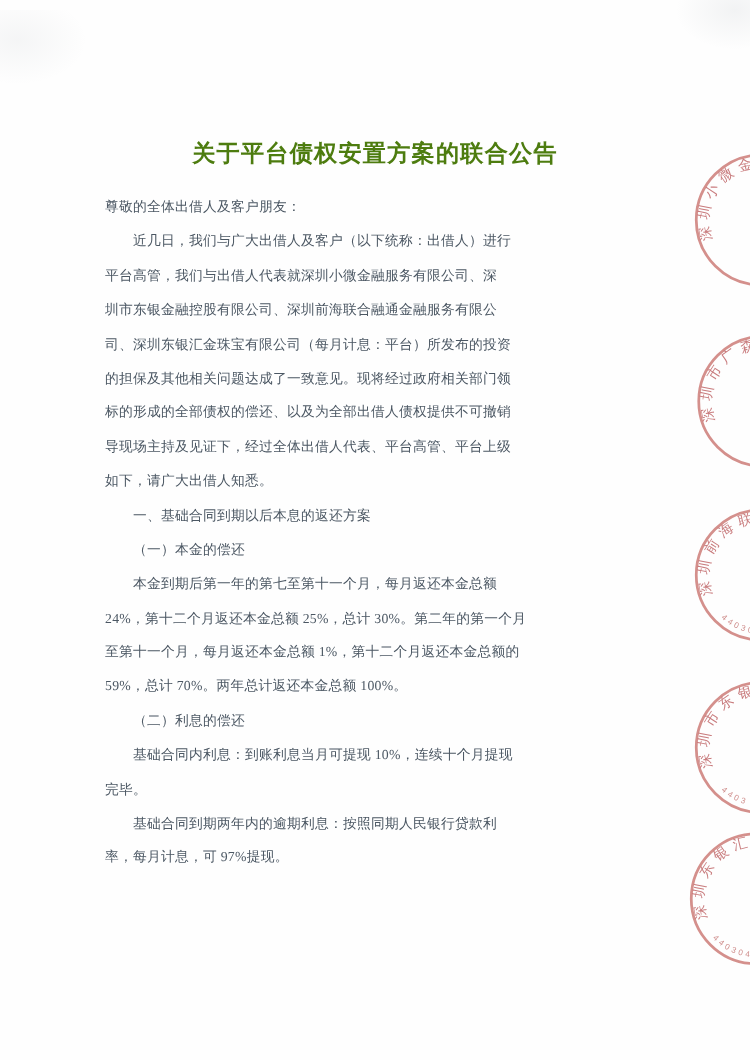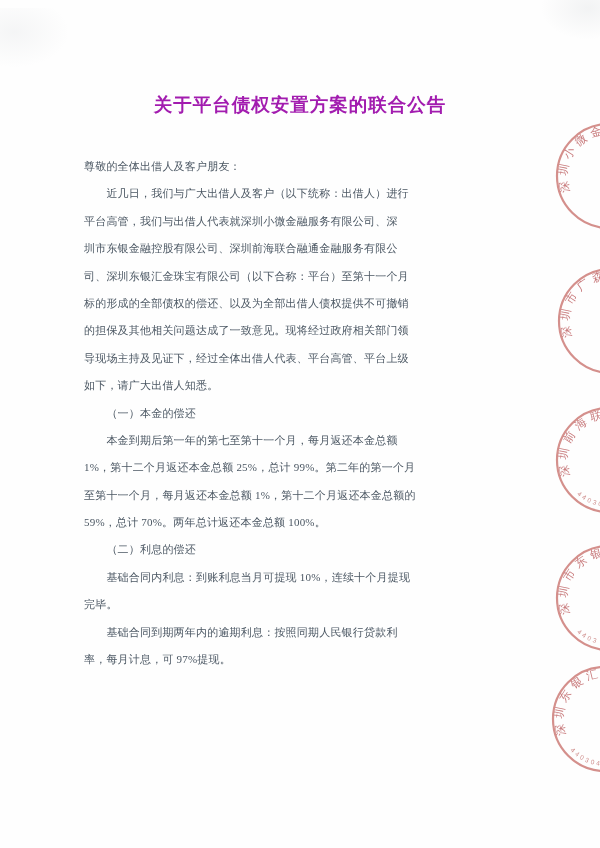--- a/index.html
+++ b/index.html
@@ -23,26 +23,26 @@
     position: absolute; left: 0; top: 8px; width: 70px; height: 60px;
     background: radial-gradient(ellipse at 20% 40%, rgba(120,130,140,0.07), rgba(120,130,140,0) 70%);
   }
   .scan-smudge-tr {
     position: absolute; right: 0; top: 0; width: 60px; height: 40px;
     background: radial-gradient(ellipse at 80% 20%, rgba(120,130,140,0.09), rgba(120,130,140,0) 70%);
   }
   .doc-title {
     position: absolute;
     left: 0; right: 0;
-    top: 92px;
+    top: 110px;
     text-align: center;
     font-size: 18.5px;
     letter-spacing: 1px;
     font-weight: 600;
-    color: #a21caf;
+    color: #4d7c0f;
     white-space: pre;
   }
   .doc-body {
     position: absolute;
     left: 84px;
     top: 153px;
     width: 445px;
   }
   .doc-line {
     height: 27.4px;
@@ -85,28 +85,29 @@
   <div class="scan-smudge-tl"></div>
   <div class="scan-smudge-tr"></div>
 
   <div class="doc-title">关于平台债权安置方案的联合公告</div>
 
   <div class="doc-body">
     <div class="doc-line">尊敬的全体出借人及客户朋友：</div>
     <div class="doc-line">　　近几日，我们与广大出借人及客户（以下统称：出借人）进行</div>
     <div class="doc-line">平台高管，我们与出借人代表就深圳小微金融服务有限公司、深</div>
     <div class="doc-line">圳市东银金融控股有限公司、深圳前海联合融通金融服务有限公</div>
-    <div class="doc-line">司、深圳东银汇金珠宝有限公司（以下合称：平台）至第十一个月</div>
+    <div class="doc-line">司、深圳东银汇金珠宝有限公司（每月计息：平台）所发布的投资</div>
+    <div class="doc-line">的担保及其他相关问题达成了一致意见。现将经过政府相关部门领</div>
     <div class="doc-line">标的形成的全部债权的偿还、以及为全部出借人债权提供不可撤销</div>
-    <div class="doc-line">的担保及其他相关问题达成了一致意见。现将经过政府相关部门领</div>
     <div class="doc-line">导现场主持及见证下，经过全体出借人代表、平台高管、平台上级</div>
     <div class="doc-line">如下，请广大出借人知悉。</div>
+    <div class="doc-line">　　一、基础合同到期以后本息的返还方案</div>
     <div class="doc-line">　　（一）本金的偿还</div>
     <div class="doc-line">　　本金到期后第一年的第七至第十一个月，每月返还本金总额</div>
-    <div class="doc-line">1%，第十二个月返还本金总额 25%，总计 99%。第二年的第一个月</div>
+    <div class="doc-line">24%，第十二个月返还本金总额 25%，总计 30%。第二年的第一个月</div>
     <div class="doc-line">至第十一个月，每月返还本金总额 1%，第十二个月返还本金总额的</div>
     <div class="doc-line">59%，总计 70%。两年总计返还本金总额 100%。</div>
     <div class="doc-line">　　（二）利息的偿还</div>
     <div class="doc-line">　　基础合同内利息：到账利息当月可提现 10%，连续十个月提现</div>
     <div class="doc-line">完毕。</div>
     <div class="doc-line">　　基础合同到期两年内的逾期利息：按照同期人民银行贷款利</div>
     <div class="doc-line">率，每月计息，可 97%提现。</div>
   </div>
 
   <div class="seal seal-1">

